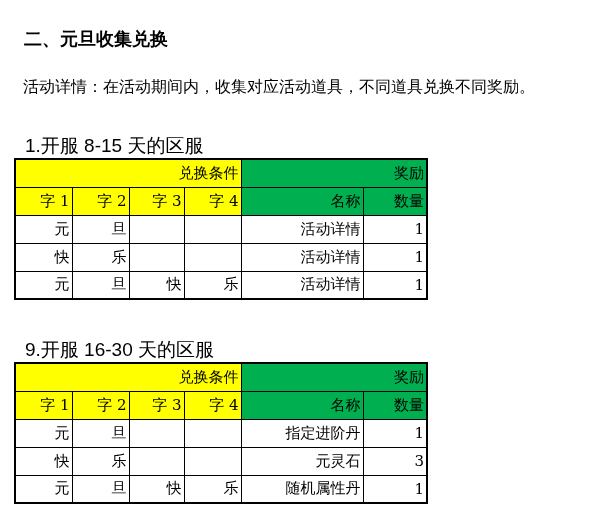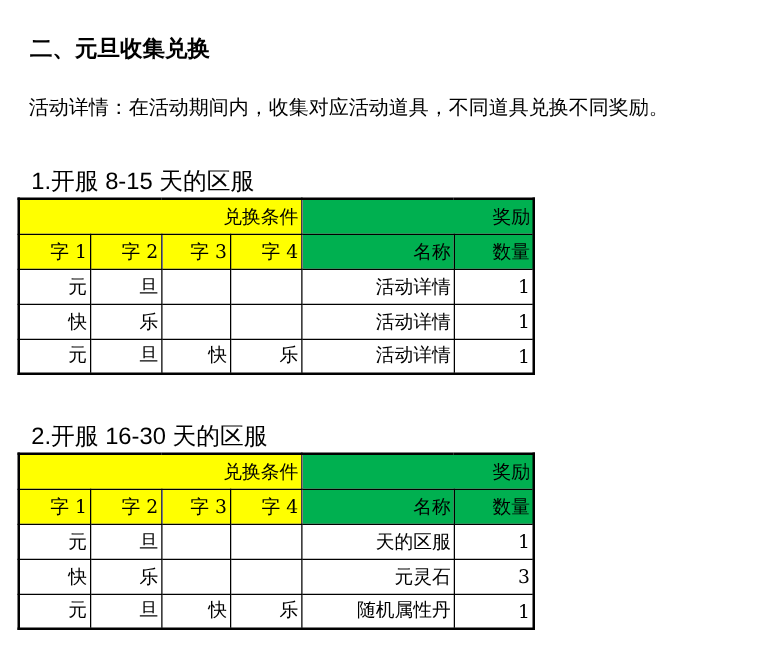--- a/index.html
+++ b/index.html
@@ -100,21 +100,21 @@
     <td>元</td>
     <td>旦</td>
     <td>快</td>
     <td>乐</td>
     <td>活动详情</td>
     <td>1</td>
   </tr>
   </tbody>
 </table>
 
-<h2 class="section-heading">2.开服 16-30 天的区服</h2>
+<h2 class="section-heading">9.开服 16-30 天的区服</h2>
 
 <table class="exchange-table">
   <colgroup>
     <col class="c-zi">
       <col class="c-zi">
       <col class="c-zi3">
       <col class="c-zi">
     <col class="c-name">
       <col class="c-qty">
   </colgroup>
@@ -129,21 +129,21 @@
     <th class="y">字 3</th>
     <th class="y">字 4</th>
     <th class="g">名称</th>
     <th class="g">数量</th>
   </tr>
   <tr>
     <td>元</td>
     <td>旦</td>
     <td></td>
     <td></td>
-    <td>天的区服</td>
+    <td>指定进阶丹</td>
     <td>1</td>
   </tr>
   <tr>
     <td>快</td>
     <td>乐</td>
     <td></td>
     <td></td>
     <td>元灵石</td>
     <td>3</td>
   </tr>

